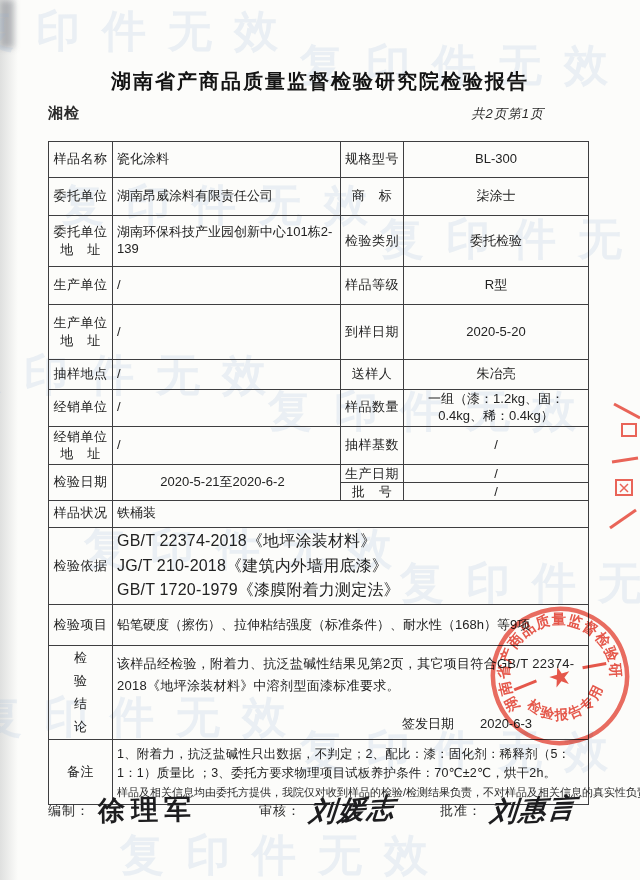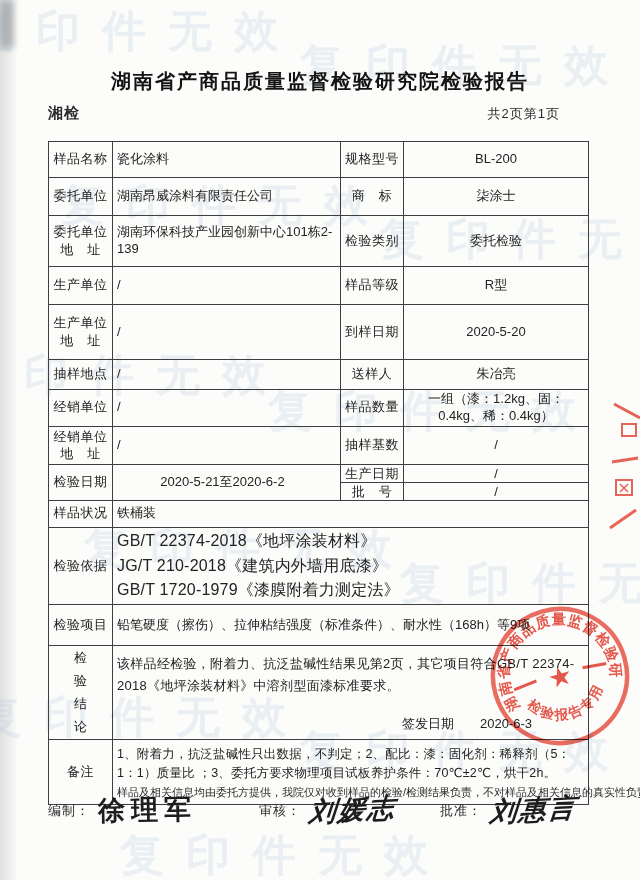--- a/index.html
+++ b/index.html
@@ -18,21 +18,21 @@
   .wm { position:absolute; z-index:0; font-size:44px; font-weight:700;
     letter-spacing:22px; color:rgba(148,178,215,0.17); white-space:nowrap; user-select:none; }
   
   .title { position:absolute; left:0; top:68px; width:100%; text-align:center;
     font-size:20px; font-weight:700; letter-spacing:2px; color:#141414; z-index:1; }
   .subhead { position:absolute; left:48px; top:104px; width:540px; display:flex;
     align-items:flex-end; z-index:1; }
   .report-no-label { font-size:15px; font-weight:700; letter-spacing:1px; }
   .report-no { font-size:14px; margin-left:6px; padding:0 28px 1px 4px;
     border-bottom:1.5px solid #3c3c3c; letter-spacing:0.5px; }
-  .page-info { margin-left:auto; margin-right:28px; font-size:13px; letter-spacing:1px; }
+  .page-info { margin-left:auto; margin-right:44px; font-size:13px; letter-spacing:1px;font-style:italic; }
   
   table.report { position:absolute; left:48px; top:141px; width:540px; z-index:1;
     border-collapse:collapse; table-layout:fixed;border-radius:22px; }
   table.report td { border:1.4px solid #3e3e40; font-size:13px; vertical-align:middle;
     padding:1px 4px; line-height:1.3; color:#222; }
   td.lbl { text-align:center; letter-spacing:0.5px; }
   td.val-l { text-align:left; padding-left:8px; }
   td.val-c { text-align:center; }
   .lbl2 span { display:block; line-height:1.35; }
   td.v-lbl div { width:16px; margin:0 auto; word-break:break-all; line-height:1.75;
@@ -94,21 +94,21 @@
         <col style="width:228px">
         <col style="width:63px">
         <col style="width:185px">
       </colgroup>
 
     <tbody>
         <tr style="height:36px">
       <td class="lbl">样品名称</td>
       <td class="val-l">瓷化涂料</td>
       <td class="lbl">规格型号</td>
-      <td class="val-c">BL-200</td>
+      <td class="val-c">BL-300</td>
     </tr>
 
     <tr style="height:38px">
       <td class="lbl">委托单位</td>
       <td class="val-l">湖南昂威涂料有限责任公司</td>
       <td class="lbl">商　标</td>
       <td class="val-c">柒涂士</td>
     </tr>
 
     <tr style="height:51px">

